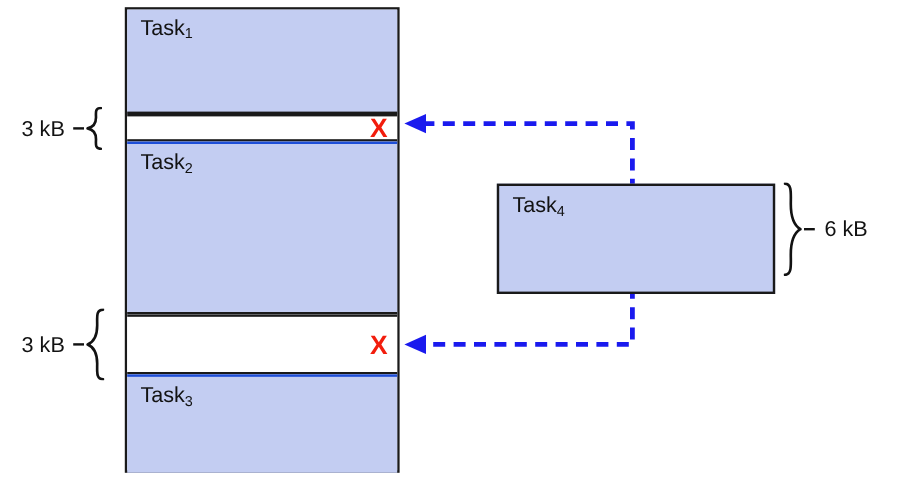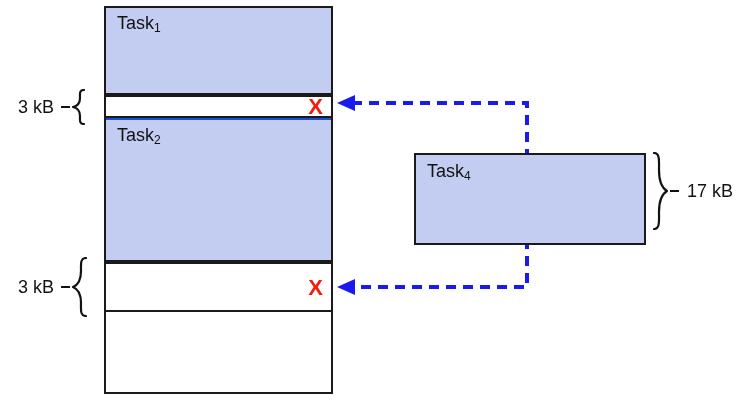--- a/index.html
+++ b/index.html
@@ -151,20 +151,23 @@
     </div>
 
     <div class="mem-block" style="top:110px; height:144px;">
       <span class="block-label"><span>Task</span><sub>2</sub></span>
     </div>
 
     <div class="mem-gap" style="top:254px; height:50px;">
       <span class="x-mark" style="right:8px; top:13px;">X</span>
     </div>
 
+    <div class="mem-block no-bottom" style="top:304px; height:82px;">
+      <span class="block-label"><span>Task</span><sub>3</sub></span>
+    </div>
   </div>
 
   <div class="size-bracket" style="left:18px; top:89px;">
     <span class="size-text">3 kB</span>
     <span class="tick" style="margin-left:7px;"></span>
     <span class="brace-left">
       <svg class="brace-svg" width="14" height="36" viewBox="0 0 14 36">
         <path d="M13 1 C8 1 9 5 9 9 C9 14 7 17 2 18 C7 19 9 22 9 27 C9 31 8 35 13 35" fill="none" stroke="#121212" stroke-width="2.2" stroke-linecap="round" stroke-linejoin="round"></path>
       </svg>
     </span>
@@ -197,16 +200,16 @@
     <span class="block-label"><span>Task</span><sub>4</sub></span>
   </div>
 
   <div id="bracket-12kb">
     <span class="brace-left">
       <svg class="brace-svg" width="16" height="78" viewBox="0 0 16 78">
         <path d="M1 1 C7 1 6 9 6 18 C6 29 9 36 14 39 C9 42 6 49 6 60 C6 69 7 77 1 77" fill="none" stroke="#121212" stroke-width="2.2" stroke-linecap="round" stroke-linejoin="round"></path>
       </svg>
     </span>
     <span class="tick" style="margin-left:1px;"></span>
-    <span class="size-text" style="margin-left:7px;">17 kB</span>
+    <span class="size-text" style="margin-left:7px;">6 kB</span>
   </div>
 
 </div>
 
 </body></html>

